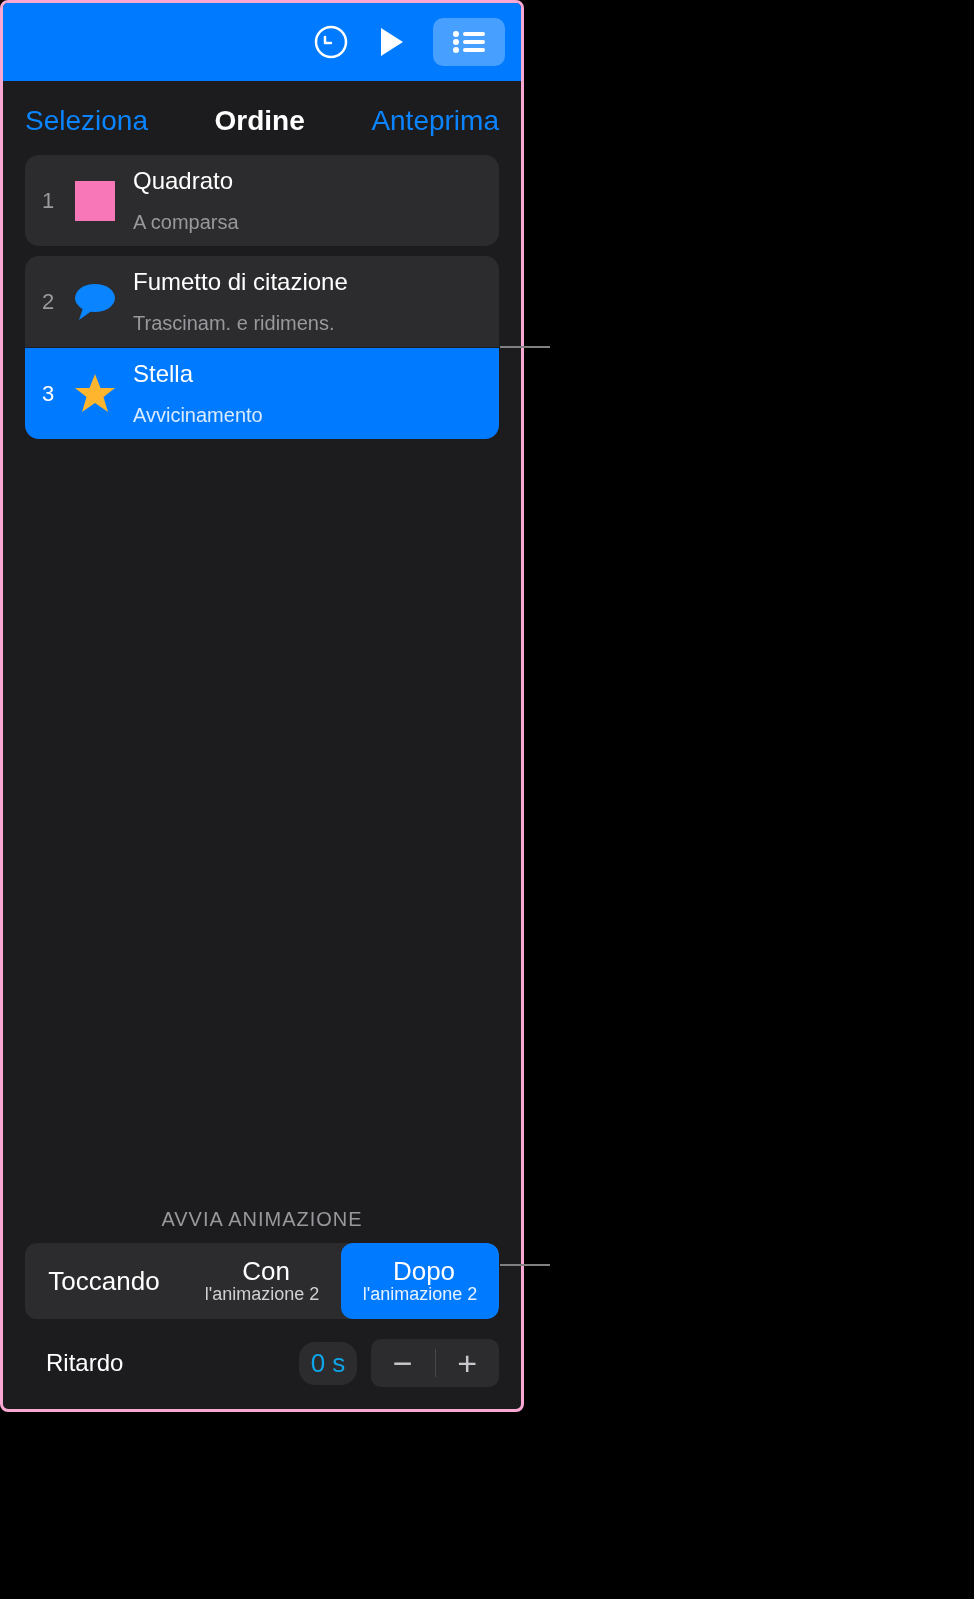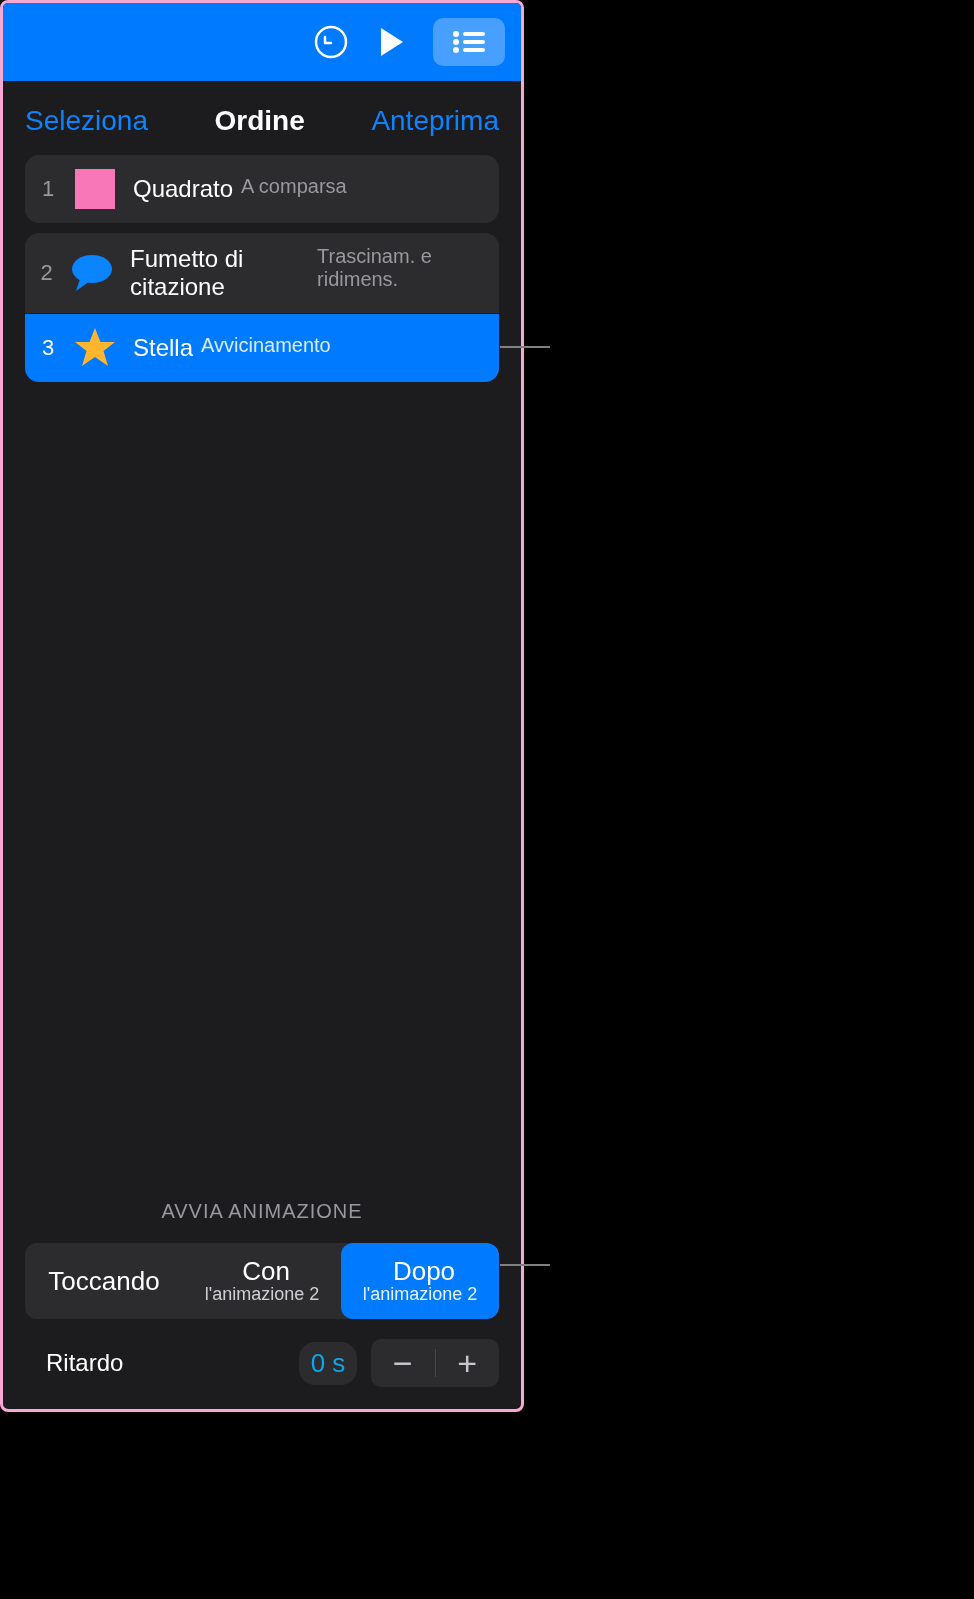--- a/index.html
+++ b/index.html
@@ -102,22 +102,22 @@
       justify-content: center;
       flex-shrink: 0;
     }
     .sq {
       width: 40px;
       height: 40px;
       background: #f877b9;
     }
     .item-text {
       display: flex;
-      flex-direction: row;
-      gap: 8px;
+      flex-direction: column;
+      gap: 16px;
     }
     .item-title {
       color: #fff;
       font-size: 24px;
       font-weight: 400;
     }
     .item-sub {
       color: #98989d;
       font-size: 20px;
     }
@@ -132,21 +132,21 @@
       flex: 1;
     }
     .footer {
       padding: 18px 22px 22px 22px;
     }
     .footer-label {
       color: #98989d;
       font-size: 20px;
       letter-spacing: 1px;
       text-align: center;
-      margin-bottom: 20px;
+      margin-bottom: 12px;
       text-transform: uppercase;
     }
     .seg {
       display: flex;
       background: #2c2c2e;
       border-radius: 12px;
       overflow: hidden;
       height: 76px;
     }
     .seg-btn {

